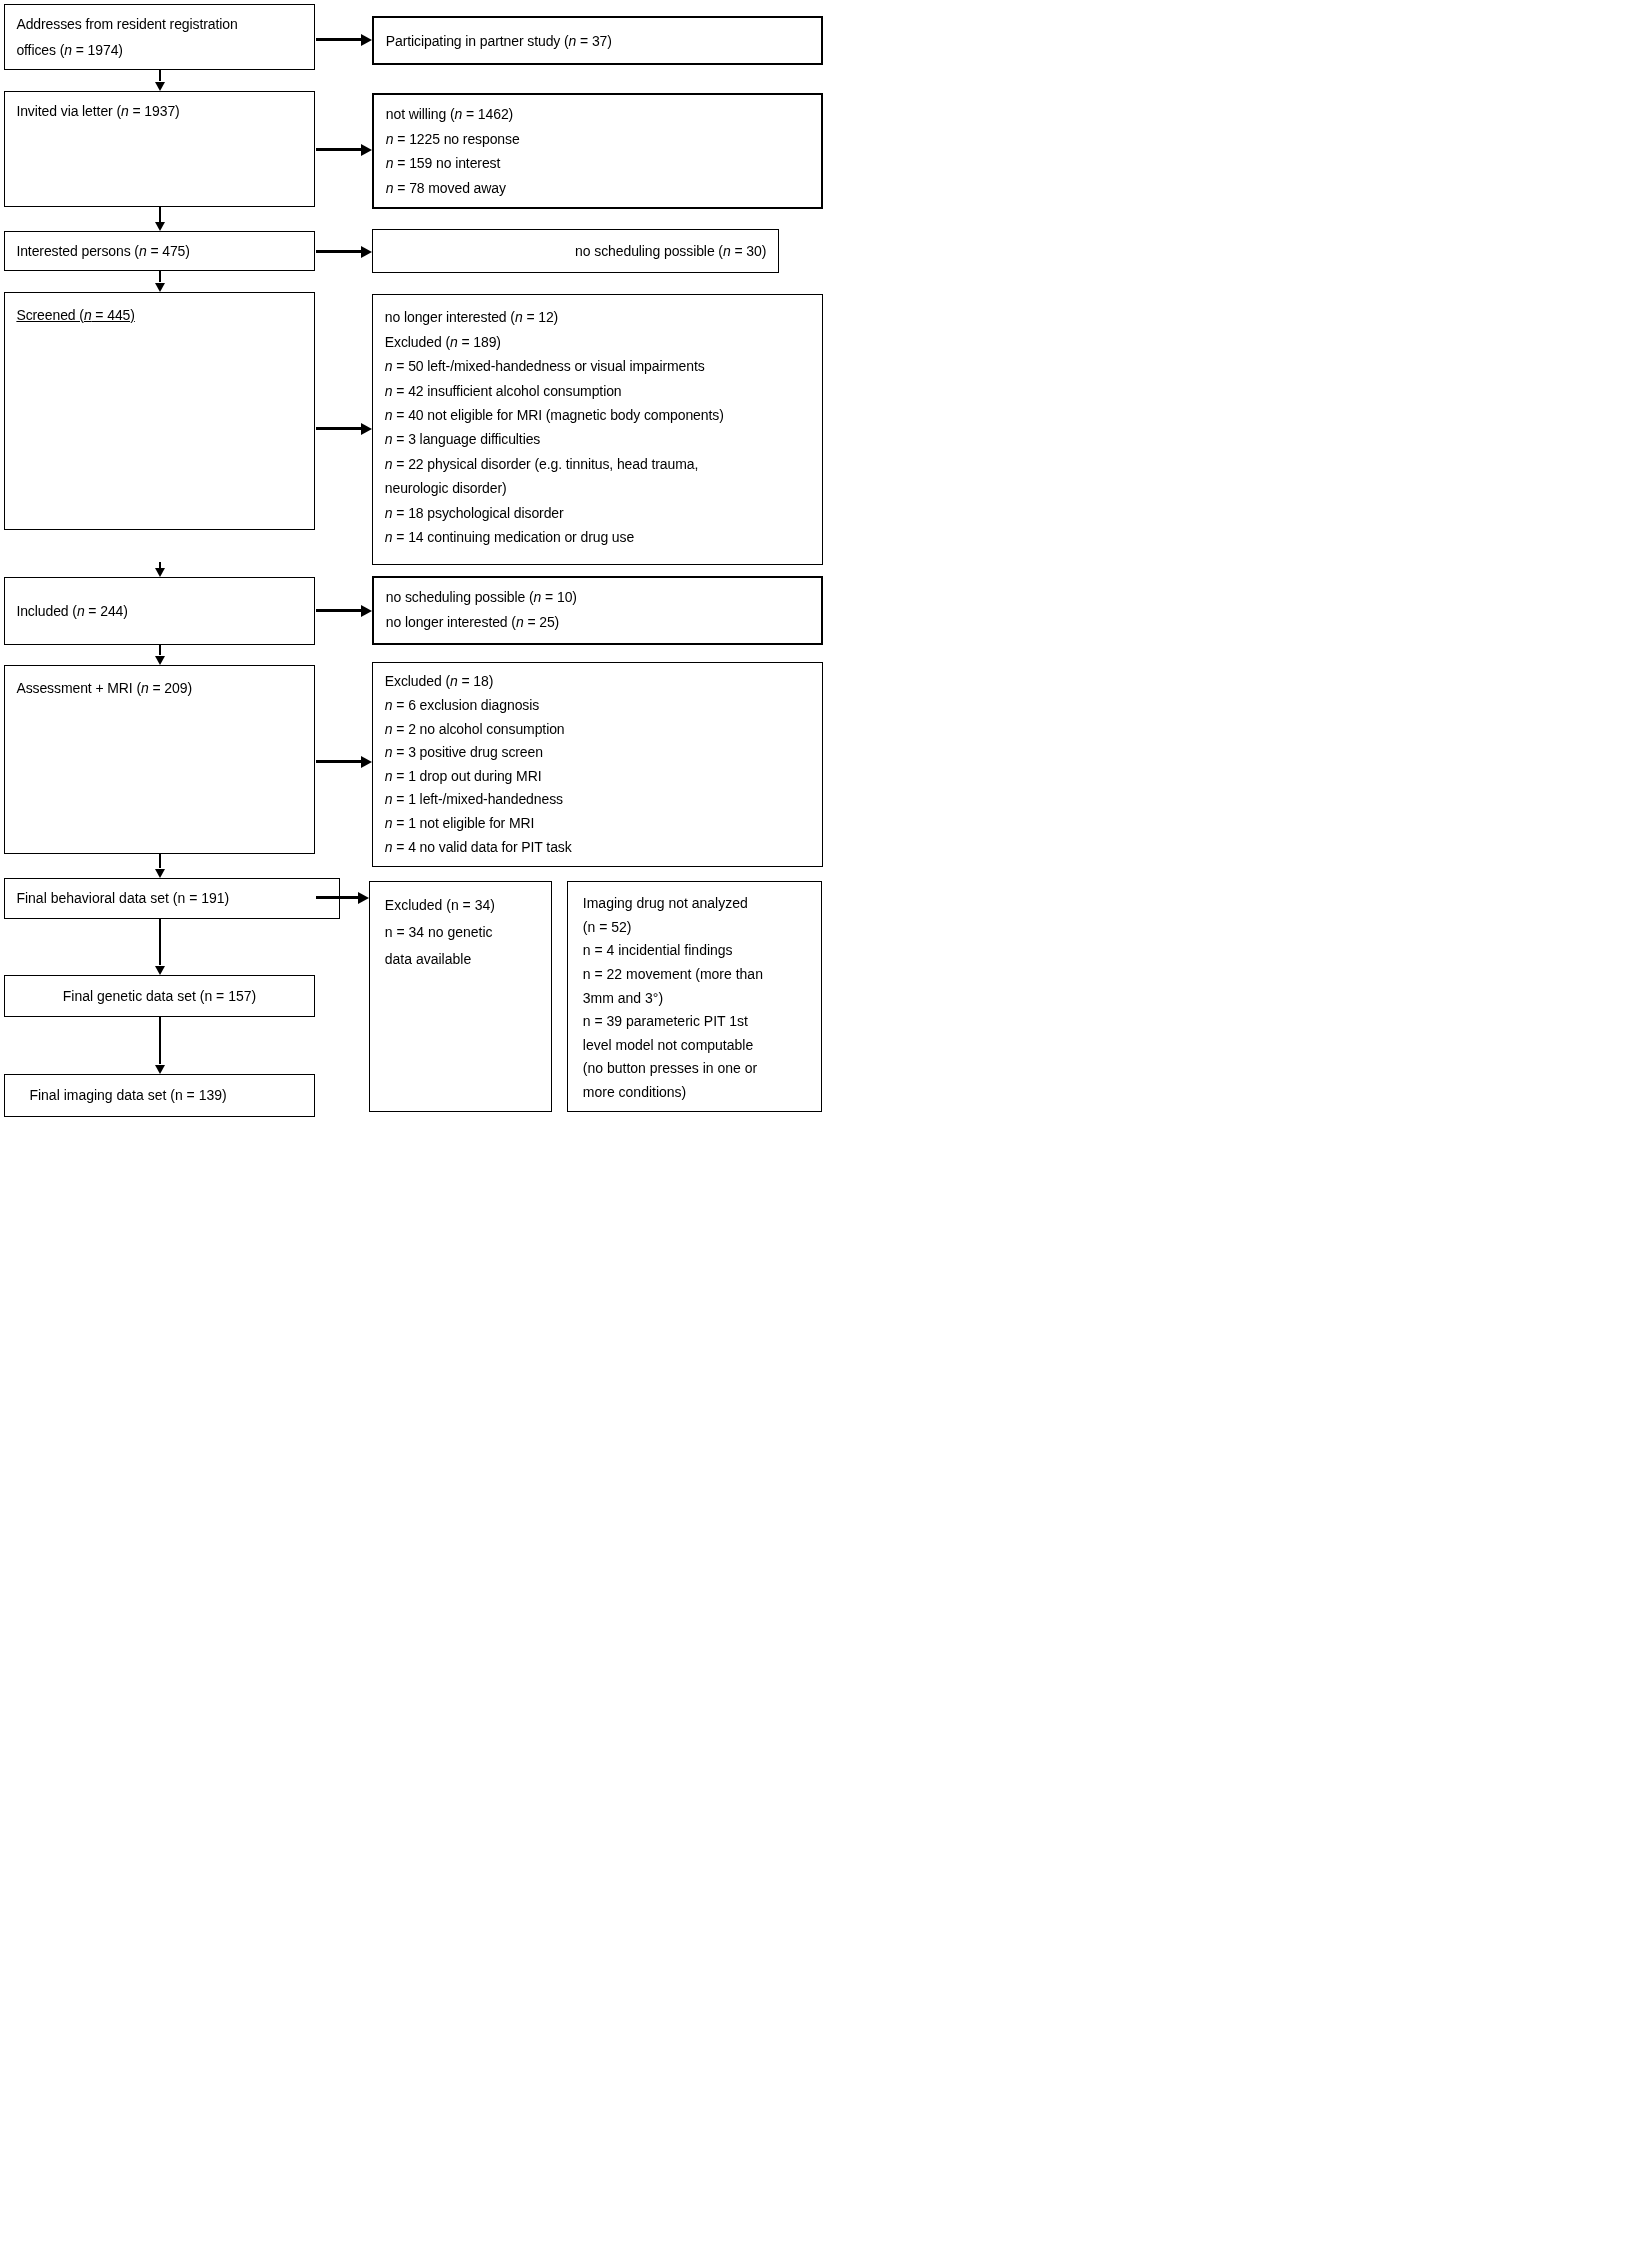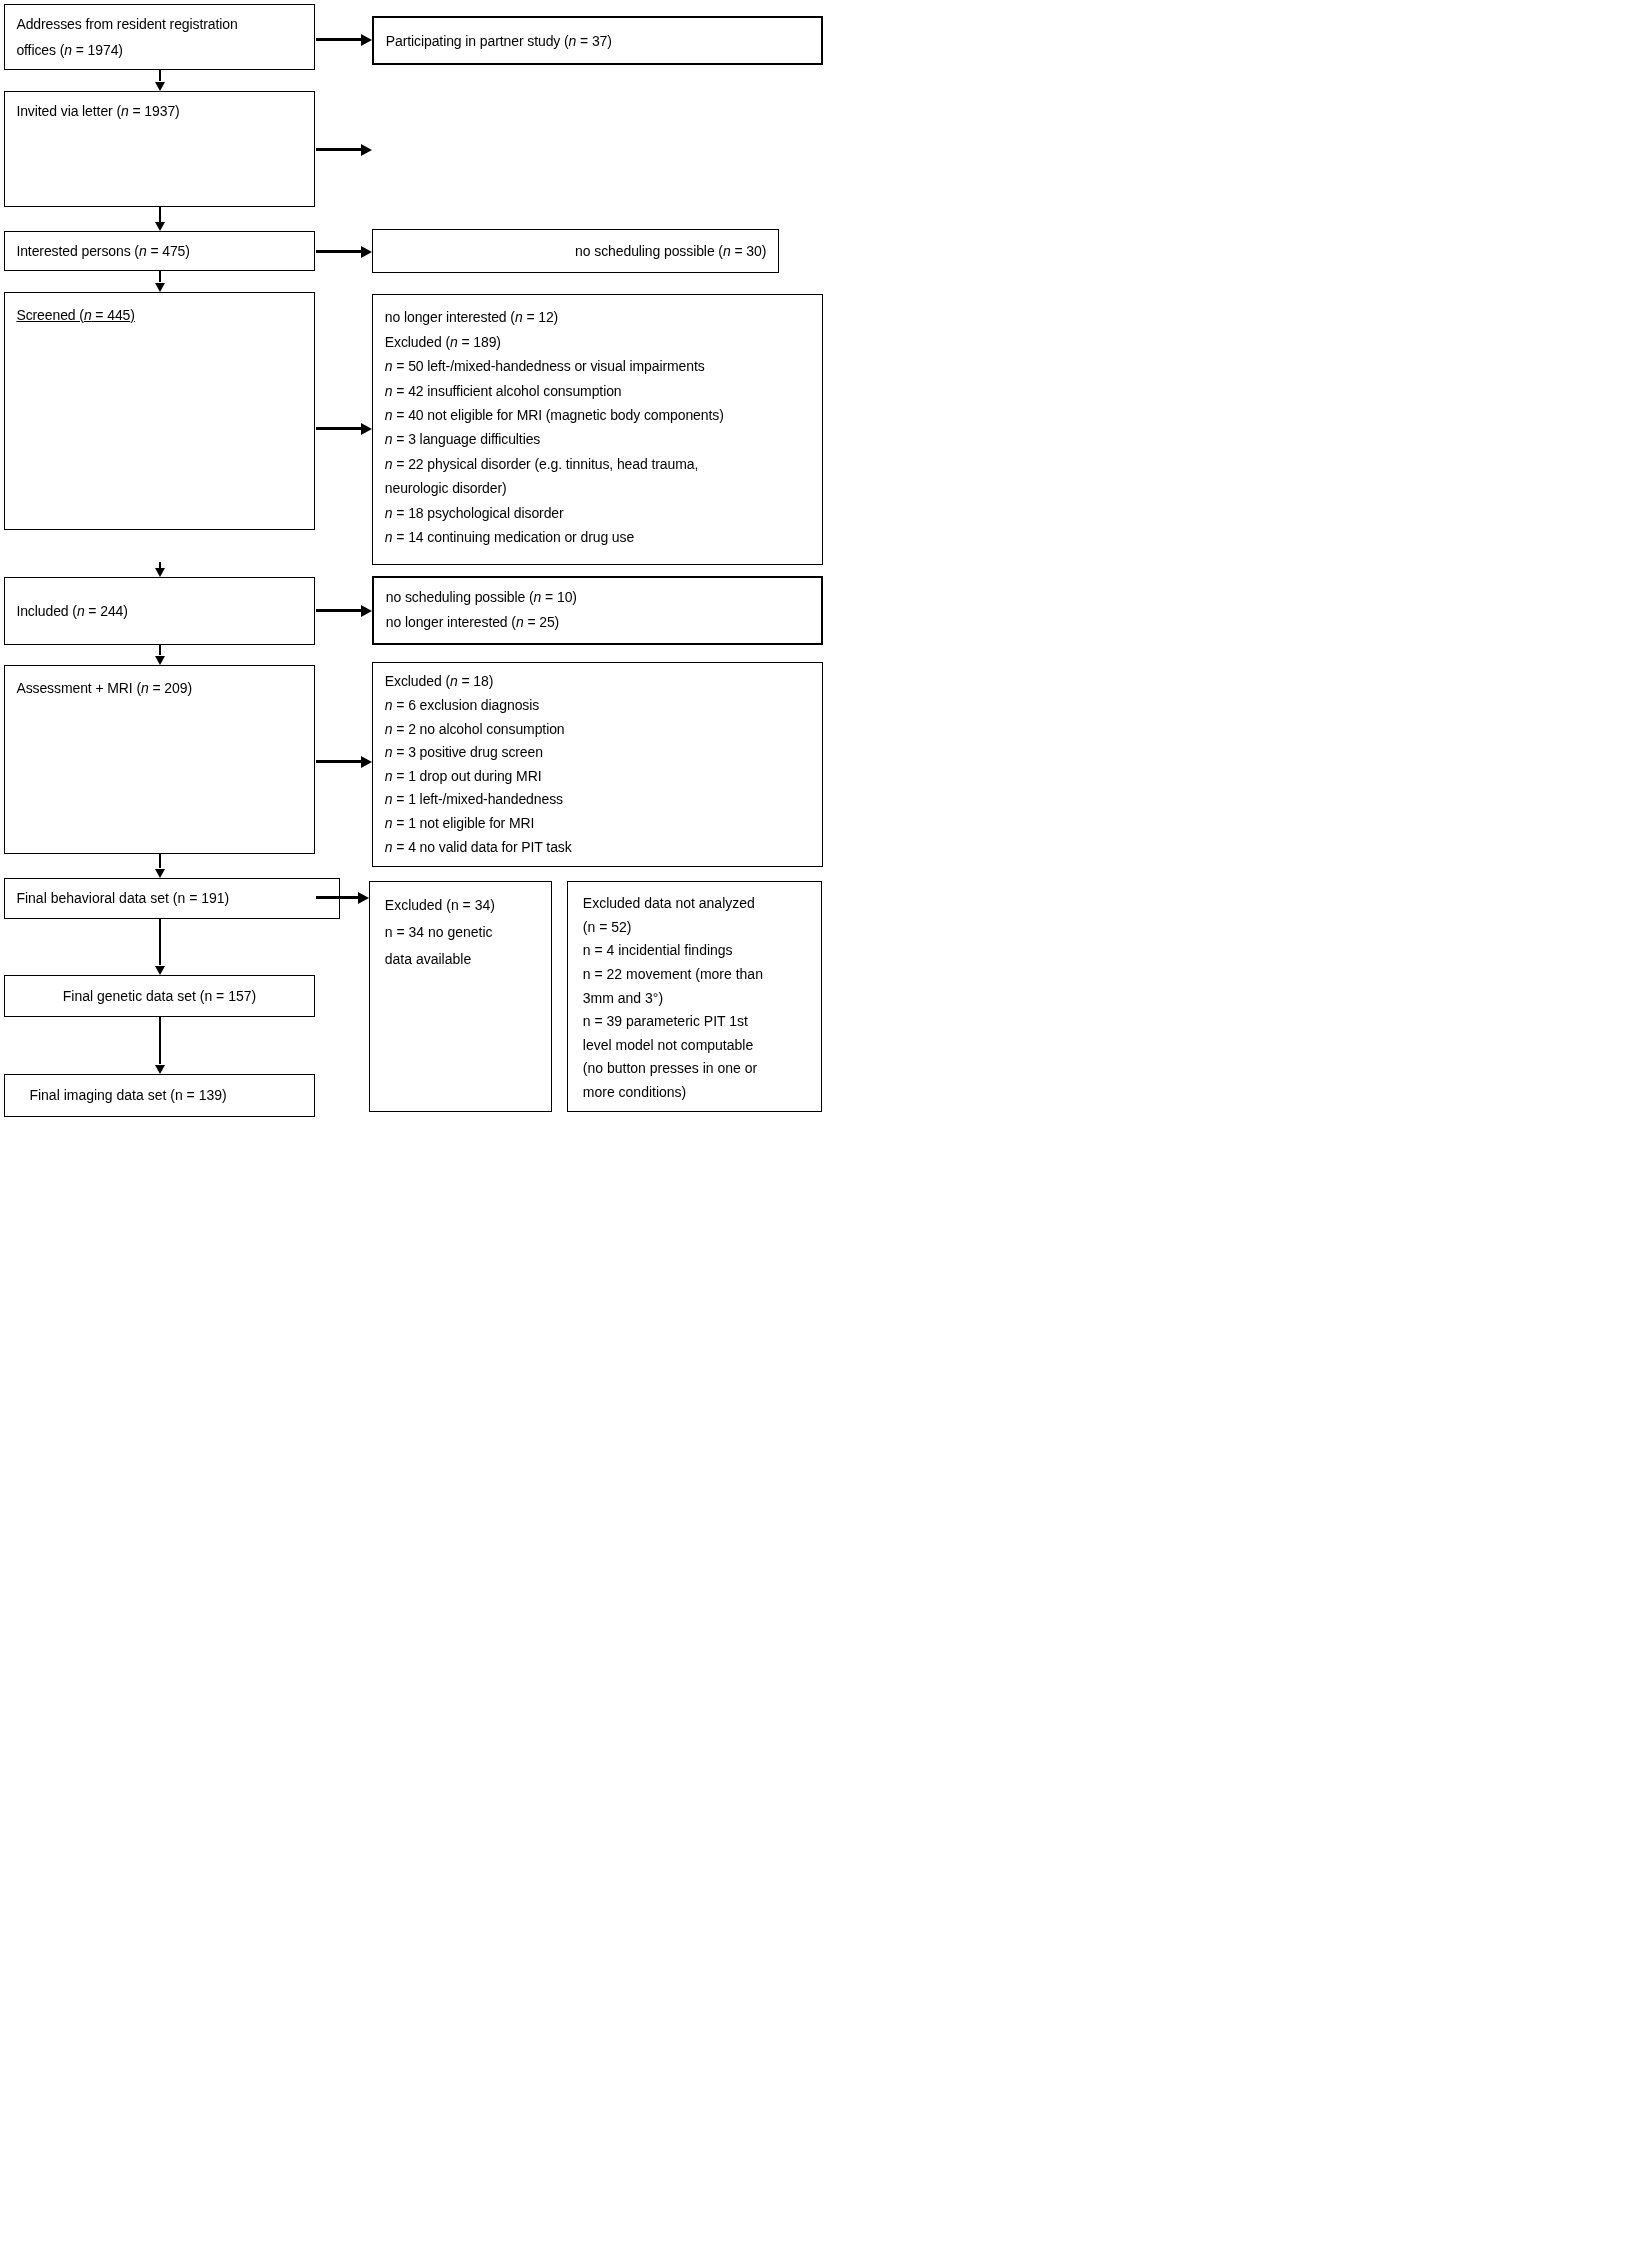--- a/index.html
+++ b/index.html
@@ -80,20 +80,26 @@
     </div>
 
   <div class="box leftcol single calib" style="left:4.4px; top:1074px; width:311px; height:43px;padding-left:24px;">
       <div class="line">Final imaging data set (n = 139)</div>
     </div>
 
   <div class="box single b3" style="left:372px; top:16.3px; width:451px; height:49px;">
       <div class="line">Participating in partner study (<i>n</i> = 37)</div>
     </div>
 
+  <div class="box padtop10 b3" style="left:372px; top:93px; width:451px; height:116px;">
+      <div class="line">not willing (<i>n</i> = 1462)</div>
+      <div class="line"><i>n</i> = 1225 no response</div>
+      <div class="line"><i>n</i> = 159 no interest</div>
+      <div class="line"><i>n</i> = 78 moved away</div>
+    </div>
 
   <div class="box single" style="left:372px; top:229px; width:407px; height:44px;text-align:right;">
       <div class="line">no scheduling possible (<i>n</i> = 30)</div>
     </div>
 
   <div class="box padtop14" style="left:372px; top:294px; width:451px; height:271px;">
       <div class="line">no longer interested (<i>n</i> = 12)</div>
       <div class="line">Excluded (<i>n</i> = 189)</div>
       <div class="line"><i>n</i> = 50 left-/mixed-handedness or visual impairments</div>
       <div class="line"><i>n</i> = 42 insufficient alcohol consumption</div>
@@ -121,21 +127,21 @@
       <div class="line"><i>n</i> = 4 no valid data for PIT task</div>
     </div>
 
   <div class="box padtop14 lh37 calib" style="left:369px; top:881px; width:183px; height:231px;">
       <div class="line">Excluded (n = 34)</div>
       <div class="line">n = 34 no genetic</div>
       <div class="line">data available</div>
     </div>
 
   <div class="box padtop14 lh32 calib" style="left:567px; top:881px; width:255px; height:231px;">
-      <div class="line">Excluded data not analyzed</div>
+      <div class="line">Imaging drug not analyzed</div>
       <div class="line">(n = 52)</div>
       <div class="line">n = 4 incidential findings</div>
       <div class="line">n = 22 movement (more than</div>
       <div class="line">3mm and 3°)</div>
       <div class="line">n = 39 parameteric PIT 1st</div>
       <div class="line">level model not computable</div>
       <div class="line">(no button presses in one or</div>
       <div class="line">more conditions)</div>
     </div>
 

